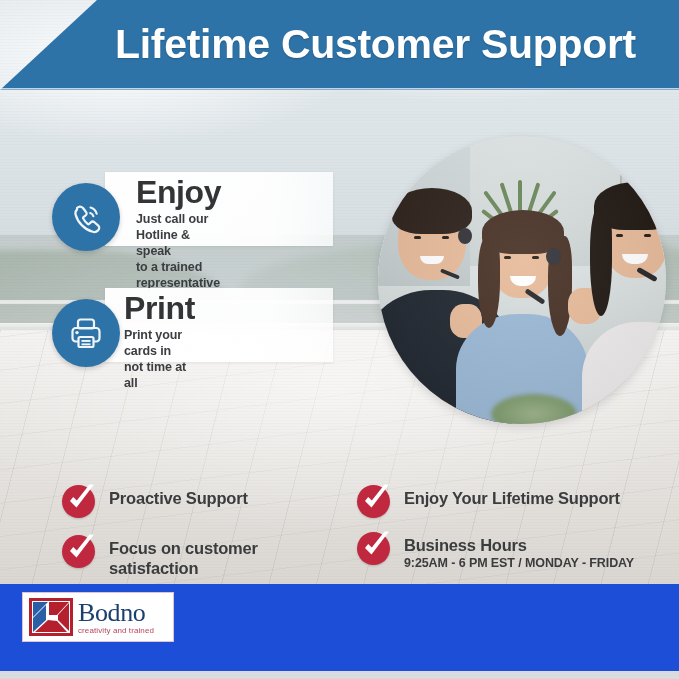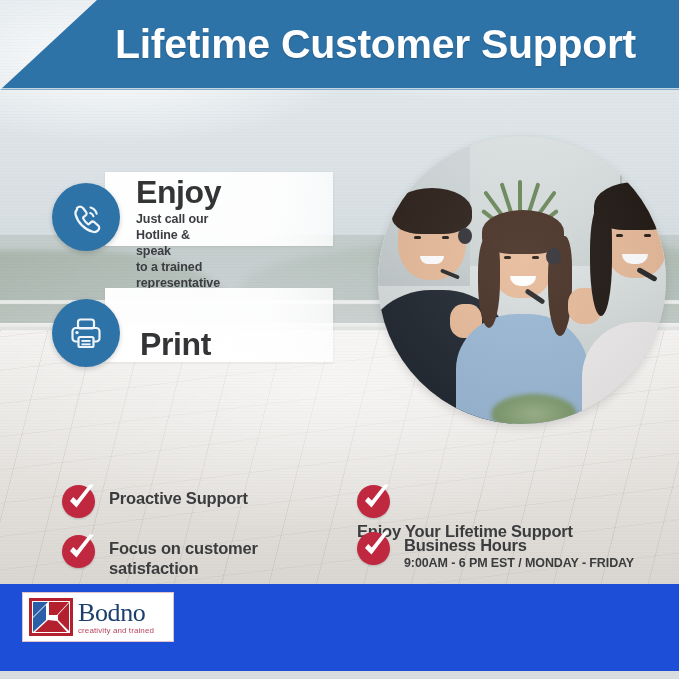--- a/index.html
+++ b/index.html
@@ -106,21 +106,21 @@
     position:absolute;width:68px;height:68px;border-radius:50%;
     background:#2e73a8;
     display:flex;align-items:center;justify-content:center;
     box-shadow:0 2px 5px rgba(0,0,0,.18);
   }
   #feature-call .icon-circle{left:52px;top:183px;}
   #feature-print .icon-circle{left:52px;top:299px;}
 
   .feature-text{position:absolute;}
   #feature-call .feature-text{left:136px;top:176px;}
-  #feature-print .feature-text{left:140px;top:292px;margin-top:36px;}
+  #feature-print .feature-text{left:124px;top:292px;}
 
   .feature-title{
     font-size:32px;font-weight:bold;color:#333436;line-height:1.02;
     letter-spacing:-.4px;margin:0 0 2px 0;
   }
   .feature-desc{
     font-size:12.5px;color:#3b3d40;line-height:1.28;font-weight:bold;
     letter-spacing:-.1px;white-space:pre-line;margin:0;
   }
 
@@ -196,21 +196,21 @@
   .bullet-title{
     font-size:16.5px;font-weight:bold;color:#3a3c3e;line-height:1.22;
     letter-spacing:-.2px;white-space:pre-line;margin:0;
   }
   .bullet-sub{
     font-size:12.5px;font-weight:bold;color:#3a3c3e;letter-spacing:-.1px;
     margin:1px 0 0 0;
   }
   #bullet-proactive{left:62px;top:485px;}
   #bullet-focus{left:62px;top:535px;}
-  #bullet-enjoy{left:357px;top:485px;flex-direction:column;}
+  #bullet-enjoy{left:357px;top:485px;}
   #bullet-hours{left:357px;top:532px;}
 
   
   .footer{
     position:absolute;left:0;top:584px;width:679px;height:87px;
     background:#1d4ed8;
   }
   .logo-box{
     position:absolute;left:22px;top:8px;width:152px;height:50px;
     background:#ffffff;border:1px solid #e3c3cb;
@@ -326,20 +326,22 @@
         <rect x="12" y="6.5" width="16" height="9" rx="2.6" fill="none" stroke="#eef4f8" stroke-width="2.2"></rect>
         <rect x="6.5" y="15" width="27" height="13.5" rx="3.2" fill="none" stroke="#eef4f8" stroke-width="2.2"></rect>
         <rect x="12.5" y="24" width="15" height="10" rx="1.6" fill="#2e73a8" stroke="#eef4f8" stroke-width="2.2"></rect>
         <rect x="15.5" y="27" width="9" height="1.9" fill="#eef4f8"></rect>
         <rect x="15.5" y="30.4" width="9" height="1.9" fill="#eef4f8"></rect>
         <circle cx="11" cy="19.6" r="1.7" fill="#eef4f8"></circle>
       </svg>
     </div>
     <div class="feature-text">
       <div class="feature-title">Print</div>
+      <div class="feature-desc">Print your cards in
+not time at all</div>
     </div>
   </div>
 
   <div class="bullet" id="bullet-proactive">
     <div class="check">
       <svg width="40" height="40" viewBox="0 0 40 40" aria-hidden="true">
         <path d="M10 21 l6.5 6.5 L34 4.5 l-4.5 0 L16.8 20.5 l-3.6-3.6z" fill="#ffffff"></path>
       </svg>
     </div>
     <div class="bullet-txt">
@@ -371,21 +373,21 @@
   </div>
 
   <div class="bullet" id="bullet-hours">
     <div class="check">
       <svg width="40" height="40" viewBox="0 0 40 40" aria-hidden="true">
         <path d="M10 21 l6.5 6.5 L34 4.5 l-4.5 0 L16.8 20.5 l-3.6-3.6z" fill="#ffffff"></path>
       </svg>
     </div>
     <div class="bullet-txt">
       <div class="bullet-title">Business Hours</div>
-      <div class="bullet-sub">9:00AM - 6 PM EST / MONDAY - FRIDAY</div>
+      <div class="bullet-sub">9:25AM - 6 PM EST / MONDAY - FRIDAY</div>
     </div>
   </div>
 
   <div class="footer">
     <div class="logo-box">
       <svg class="logo-mark" viewBox="0 0 44 38">
         <rect x="1.5" y="1.5" width="41" height="35" fill="none" stroke="#b5202f" stroke-width="3"></rect>
         <polygon points="4,4 19,4 4,19" fill="#2a5fa8"></polygon>
         <polygon points="4,20 17,7 17,22 4,34" fill="#2a5fa8"></polygon>
         <polygon points="20,4 40,4 28,17 20,17" fill="#b5202f"></polygon>

